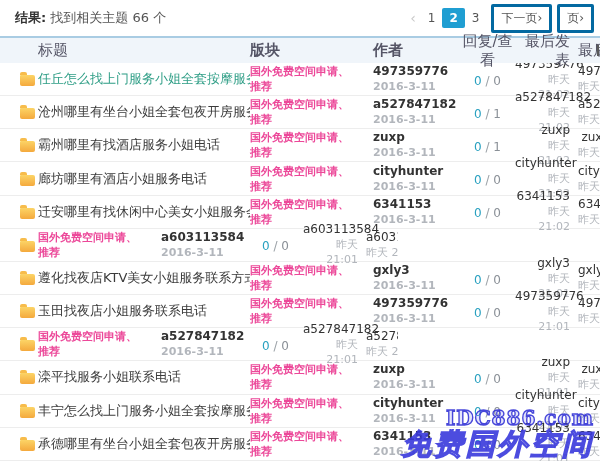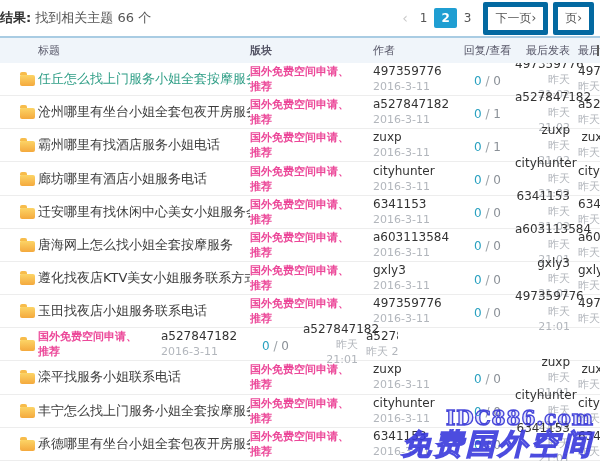--- a/index.html
+++ b/index.html
@@ -1,44 +1,44 @@
 <!DOCTYPE html>
 <html><head>
 <meta charset="utf-8">
 <style>
   * { margin:0; padding:0; box-sizing:border-box; }
   html,body { width:600px; height:461px; overflow:hidden; background:#fff;
     font-family:"DejaVu Sans","Liberation Sans",sans-serif; color:#333; position:relative; }
 
   
   .topbar { height:36px; display:flex; align-items:center; justify-content:space-between;
-    padding:0 6px 0 0; }
+    padding:0 6px 0 15px; }
   .result-text { font-size:13px; color:#555; }
   .result-text .bold { font-weight:bold; color:#333; }
   .pagination { display:flex; align-items:center; font-size:12px; }
   .pg-arrow { color:#c9c9c9; font-size:14px; padding:0 5px; cursor:pointer; }
   .pg-num { color:#555; padding:3px 7px; cursor:pointer; }
   .pg-num.active { background:#1f9ed2; color:#fff; font-weight:bold; border-radius:2px; cursor:default; }
-  .pg-btn { border:5px solid #0369a1; background:#fff; color:#555; padding:3px 7px;
+  .pg-btn { border:3px solid #0369a1; background:#fff; color:#555; padding:3px 7px;
     border-radius:2px; white-space:nowrap; margin-left:5px; cursor:pointer; }
 
   .blue-divider { height:2px; background:#a9cce3; }
 
   
   .c-icon   { width:38px; flex:none; }
   .c-title  { width:212px; flex:none; overflow:hidden; }
   .c-forum  { width:123px; flex:none;font-weight:bold; }
-  .c-author { width:75px; flex:none; }
+  .c-author { width:75px; flex:none;font-weight:bold; }
   .c-replies{ width:55px; flex:none; text-align:center;margin-left:12px; }
   .c-last   { width:55px; flex:none; text-align:right; }
   .c-ghost  { width:32px; flex:none; margin-left:8px; overflow:hidden;
     text-align:right; white-space:nowrap; }
 
   .thead { display:flex; align-items:center; background:#f0f5fa; height:25px;
-    font-size:11px; color:#556; position:relative; }
+    font-size:15px; color:#556; position:relative; }
   .thead .c-title { padding-left:0; }
   .thead::after { content:""; position:absolute; right:1px; top:7px; width:2px;
     height:11px; background:#5a5a5a; }
 
   .row { display:flex; align-items:center; height:33.17px; border-bottom:1px solid #ededed; }
 
   .folder-icon { width:15px; height:11px; margin-left:20px; margin-top:3px;
     background:linear-gradient(#fcd466,#f4a93d); border-radius:1px 2px 2px 2px;
     position:relative; }
   .folder-icon::before { content:""; position:absolute; top:-3px; left:0; width:7px;
@@ -236,23 +236,20 @@
     <div class="c-ghost cell-two-line">
       <span class="last-name">6341153</span><br>
       <span class="dim">昨天 21:02</span>
     </div>
   </div>
 
   <div class="row">
     <div class="c-icon">
       <div class="folder-icon"></div>
     </div>
-    <div class="c-title">
-      <span class="title-link">唐海网上怎么找小姐全套按摩服务</span>
-    </div>
     <div class="c-forum cell-two-line">
       <span class="forum-link">国外免费空间申请、</span><br>
       <span class="forum-link">推荐</span>
     </div>
     <div class="c-author cell-two-line">
       <span class="author-name">a603113584</span><br>
       <span class="dim">2016-3-11</span>
     </div>
     <div class="c-replies">
       <span class="r-num">0</span><span class="r-sep"> / </span><span class="r-views">0</span>

